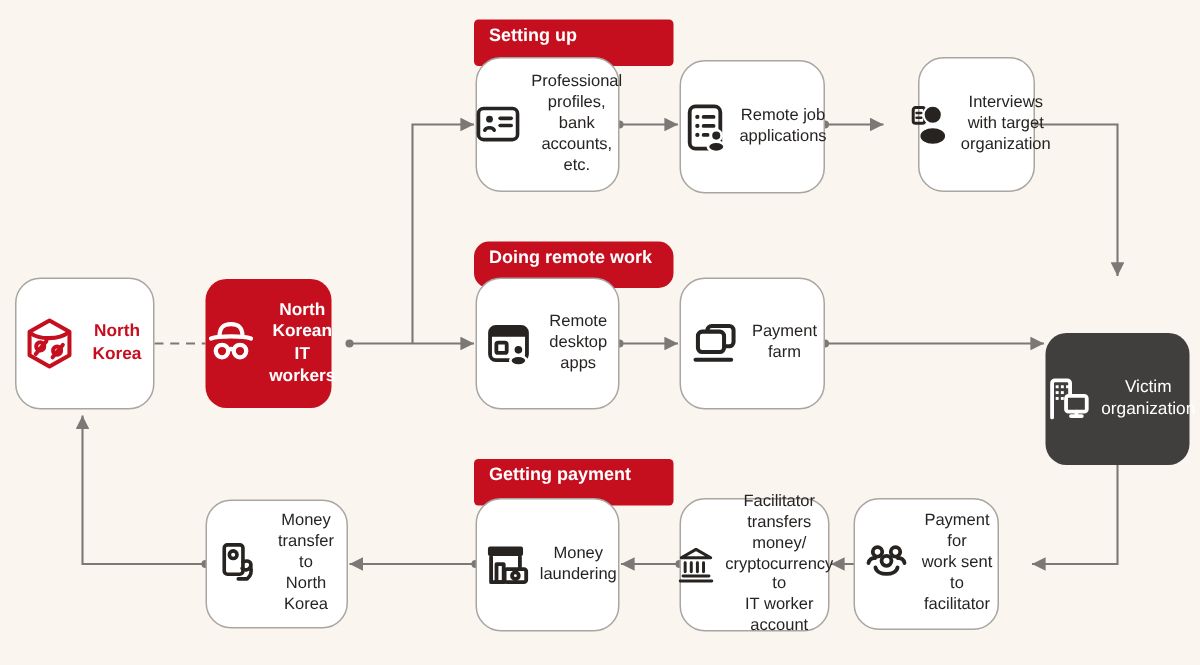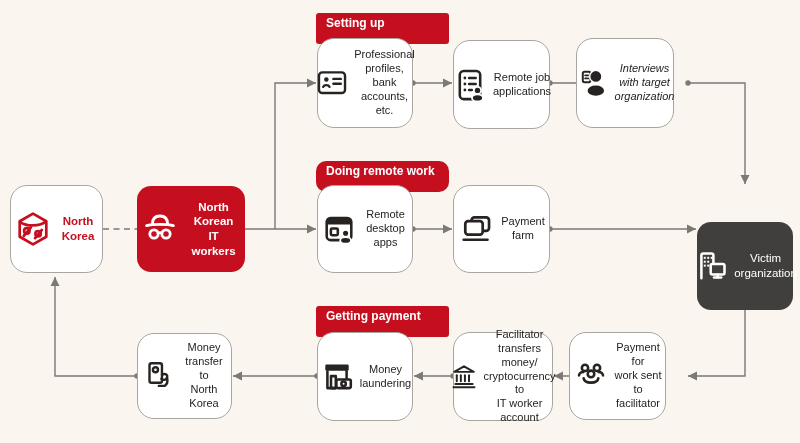--- a/index.html
+++ b/index.html
@@ -80,21 +80,21 @@
       <path d="M12 2.3 L20.4 7.1 V16.9 L12 21.7 L3.6 16.9 V7.1 Z"></path>
       <path d="M3.9 7.6 C8.2 10.6 15.8 10.4 20.1 7.3"></path>
       <circle cx="8.1" cy="13.2" r="1.7"></circle>
       <path d="M10.7 11 L6.2 16.4"></path>
       <circle cx="15.2" cy="15" r="1.7"></circle>
       <path d="M17.6 12.6 L13.3 17.8"></path>
     </svg>
     <div class="lbl">North Korea</div>
   </div>
 
-  <div class="node red" style="left:137px;top:186px;width:108px;height:86px;">
+  <div class="node red" style="left:137px;top:186px;width:84px;height:86px;">
     <svg class="icon" width="40" height="40" viewBox="0 0 24 24" stroke-width="1.8">
       <path d="M7.4 9.2 C7.4 5.6 9 4.2 12 4.2 C15 4.2 16.6 5.6 16.6 9.2"></path>
       <path d="M4 10 C7.2 8.9 16.8 8.9 20 10"></path>
       <circle cx="8.4" cy="15" r="2.5"></circle>
       <circle cx="15.6" cy="15" r="2.5"></circle>
       <path d="M10.9 14.6 C11.5 14 12.5 14 13.1 14.6"></path>
     </svg>
     <div class="lbl">North Korean
 IT workers</div>
   </div>
@@ -121,21 +121,21 @@
       <path d="M11.4 7.3 H15.8"></path>
         <path d="M11.4 11.3 H15.8"></path>
         <path d="M11.4 15.3 H13.2"></path>
       <circle cx="17" cy="15.6" r="2.4" fill="currentColor" stroke="#ffffff" stroke-width="1.2"></circle>
       <ellipse cx="17" cy="20.6" rx="3.7" ry="2.3" fill="currentColor" stroke="#ffffff" stroke-width="1.2"></ellipse>
     </svg>
     <div class="lbl">Remote job
 applications</div>
   </div>
 
-  <div class="node" style="left:576px;top:38px;width:98px;height:90px;font-style:italic;">
+  <div class="node" style="left:612px;top:38px;width:78px;height:90px;">
     <svg class="icon" width="34" height="34" viewBox="0 0 24 24">
       <rect x="4.8" y="4" width="5.4" height="7.4" rx="1.1" stroke-width="1.4"></rect>
       <path d="M6.4 6.6 H8.6" stroke-width="1.2"></path>
         <path d="M6.4 8.8 H8.6" stroke-width="1.2"></path>
       <circle cx="14" cy="7.4" r="4.3" fill="currentColor" stroke="#ffffff" stroke-width="1"></circle>
       <ellipse cx="14" cy="17.4" rx="5.8" ry="3.6" fill="currentColor" stroke="none"></ellipse>
     </svg>
     <div class="lbl">Interviews
 with target
 organization</div>

